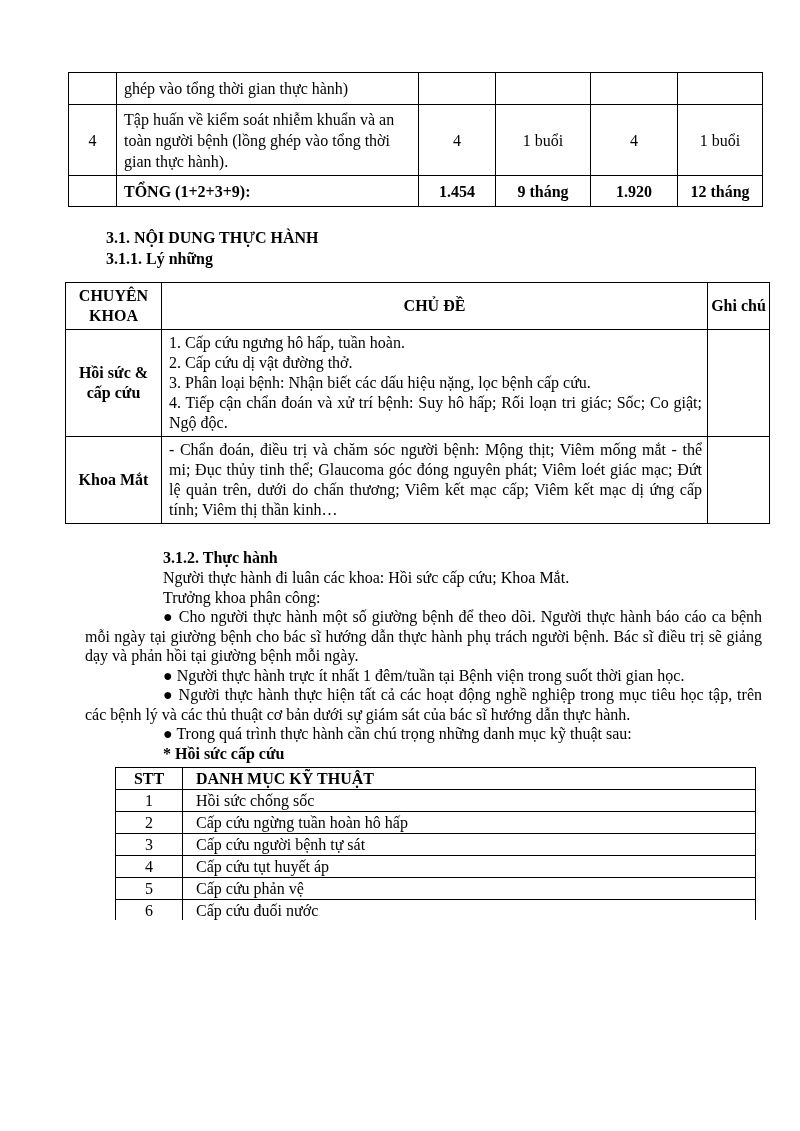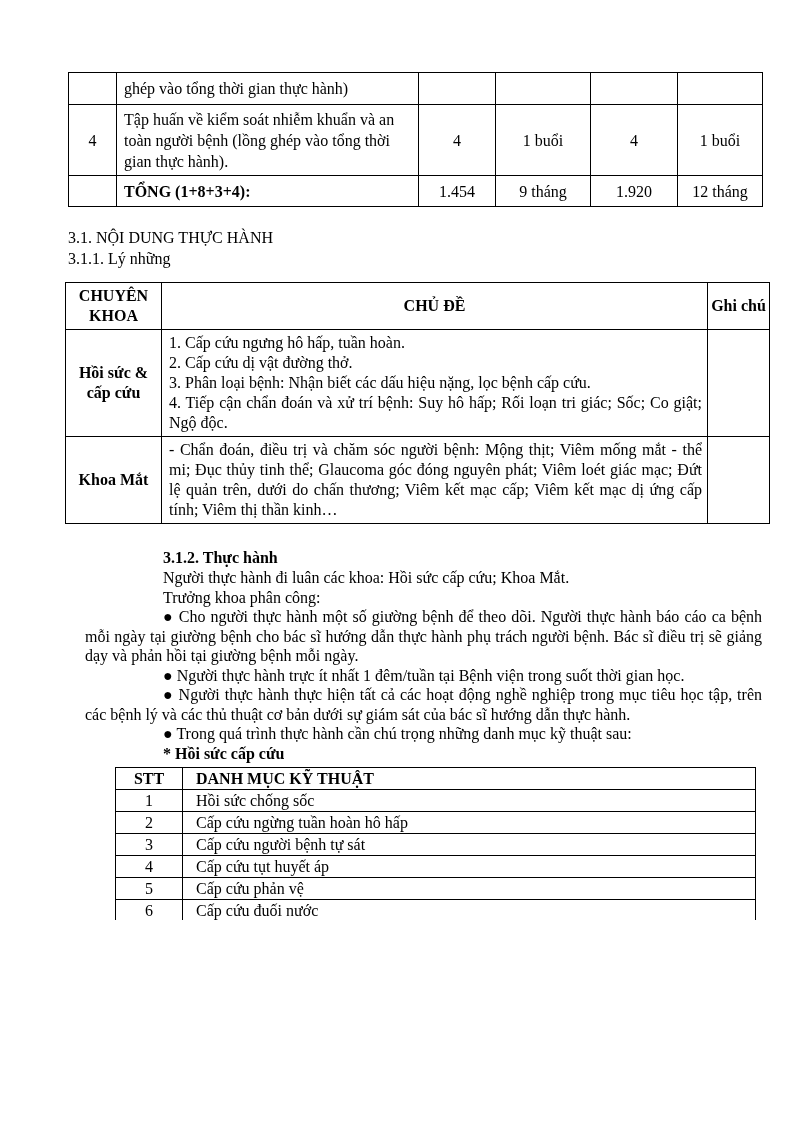--- a/index.html
+++ b/index.html
@@ -15,25 +15,25 @@
   }
   table { border-collapse: collapse; table-layout: fixed; }
   td { border: 1px solid #000; vertical-align: middle; overflow: hidden; }
 
   
   .t1 { margin: 72px 0 0 68px; width: 695px; }
   .t1 td { padding: 1px 4px; text-align: center; line-height: 21px; }
   .t1 td.desc { text-align: left; padding: 2px 4px 2px 7px; }
   .t1 tr.row-a td { height: 27px; }
   .t1 tr.row-b td { height: 66px; }
-  .t1 tr.row-c td { height: 26px; font-weight: normal; }
+  .t1 tr.row-c td { height: 26px; font-weight: bold; }
   .t1 tr.row-c td.desc { font-weight: bold; }
 
   
-  .h-block { margin: 20px 0 0 68px; font-weight: normal; line-height: 21px; }
+  .h-block { margin: 20px 0 0 106px; font-weight: bold; line-height: 21px; }
   .h312 { margin: 23px 0 0 163px; font-weight: bold; line-height: 21px; }
 
   
   .t2 { margin: 13px 0 0 65px; width: 704px; }
   .t2 td { line-height: 20px; }
   .t2 .head td { font-weight: bold; text-align: center; height: 44px; }
   .t2 td.khoa { font-weight: bold; text-align: center; padding: 0 4px; }
   .t2 td.topics { text-align: justify; padding: 3px 5px 3px 7px; line-height: 20px; }
   .t2 tr.trow1 td { height: 100px; }
   .t2 tr.trow2 td { height: 78px; }
@@ -85,21 +85,21 @@
     <tr class="row-b">
       <td>4</td>
       <td class="desc">Tập huấn về kiểm soát nhiễm khuẩn và an toàn người bệnh (lồng ghép vào tổng thời gian thực hành).</td>
       <td>4</td>
       <td>1 buổi</td>
       <td>4</td>
       <td>1 buổi</td>
     </tr>
     <tr class="row-c">
       <td></td>
-      <td class="desc">TỔNG (1+8+3+4):</td>
+      <td class="desc">TỔNG (1+2+3+9):</td>
       <td>1.454</td>
       <td>9 tháng</td>
       <td>1.920</td>
       <td>12 tháng</td>
     </tr>
   </tbody>
     </table>
 
   <div class="h-block">
     <div>3.1. NỘI DUNG THỰC HÀNH</div>

